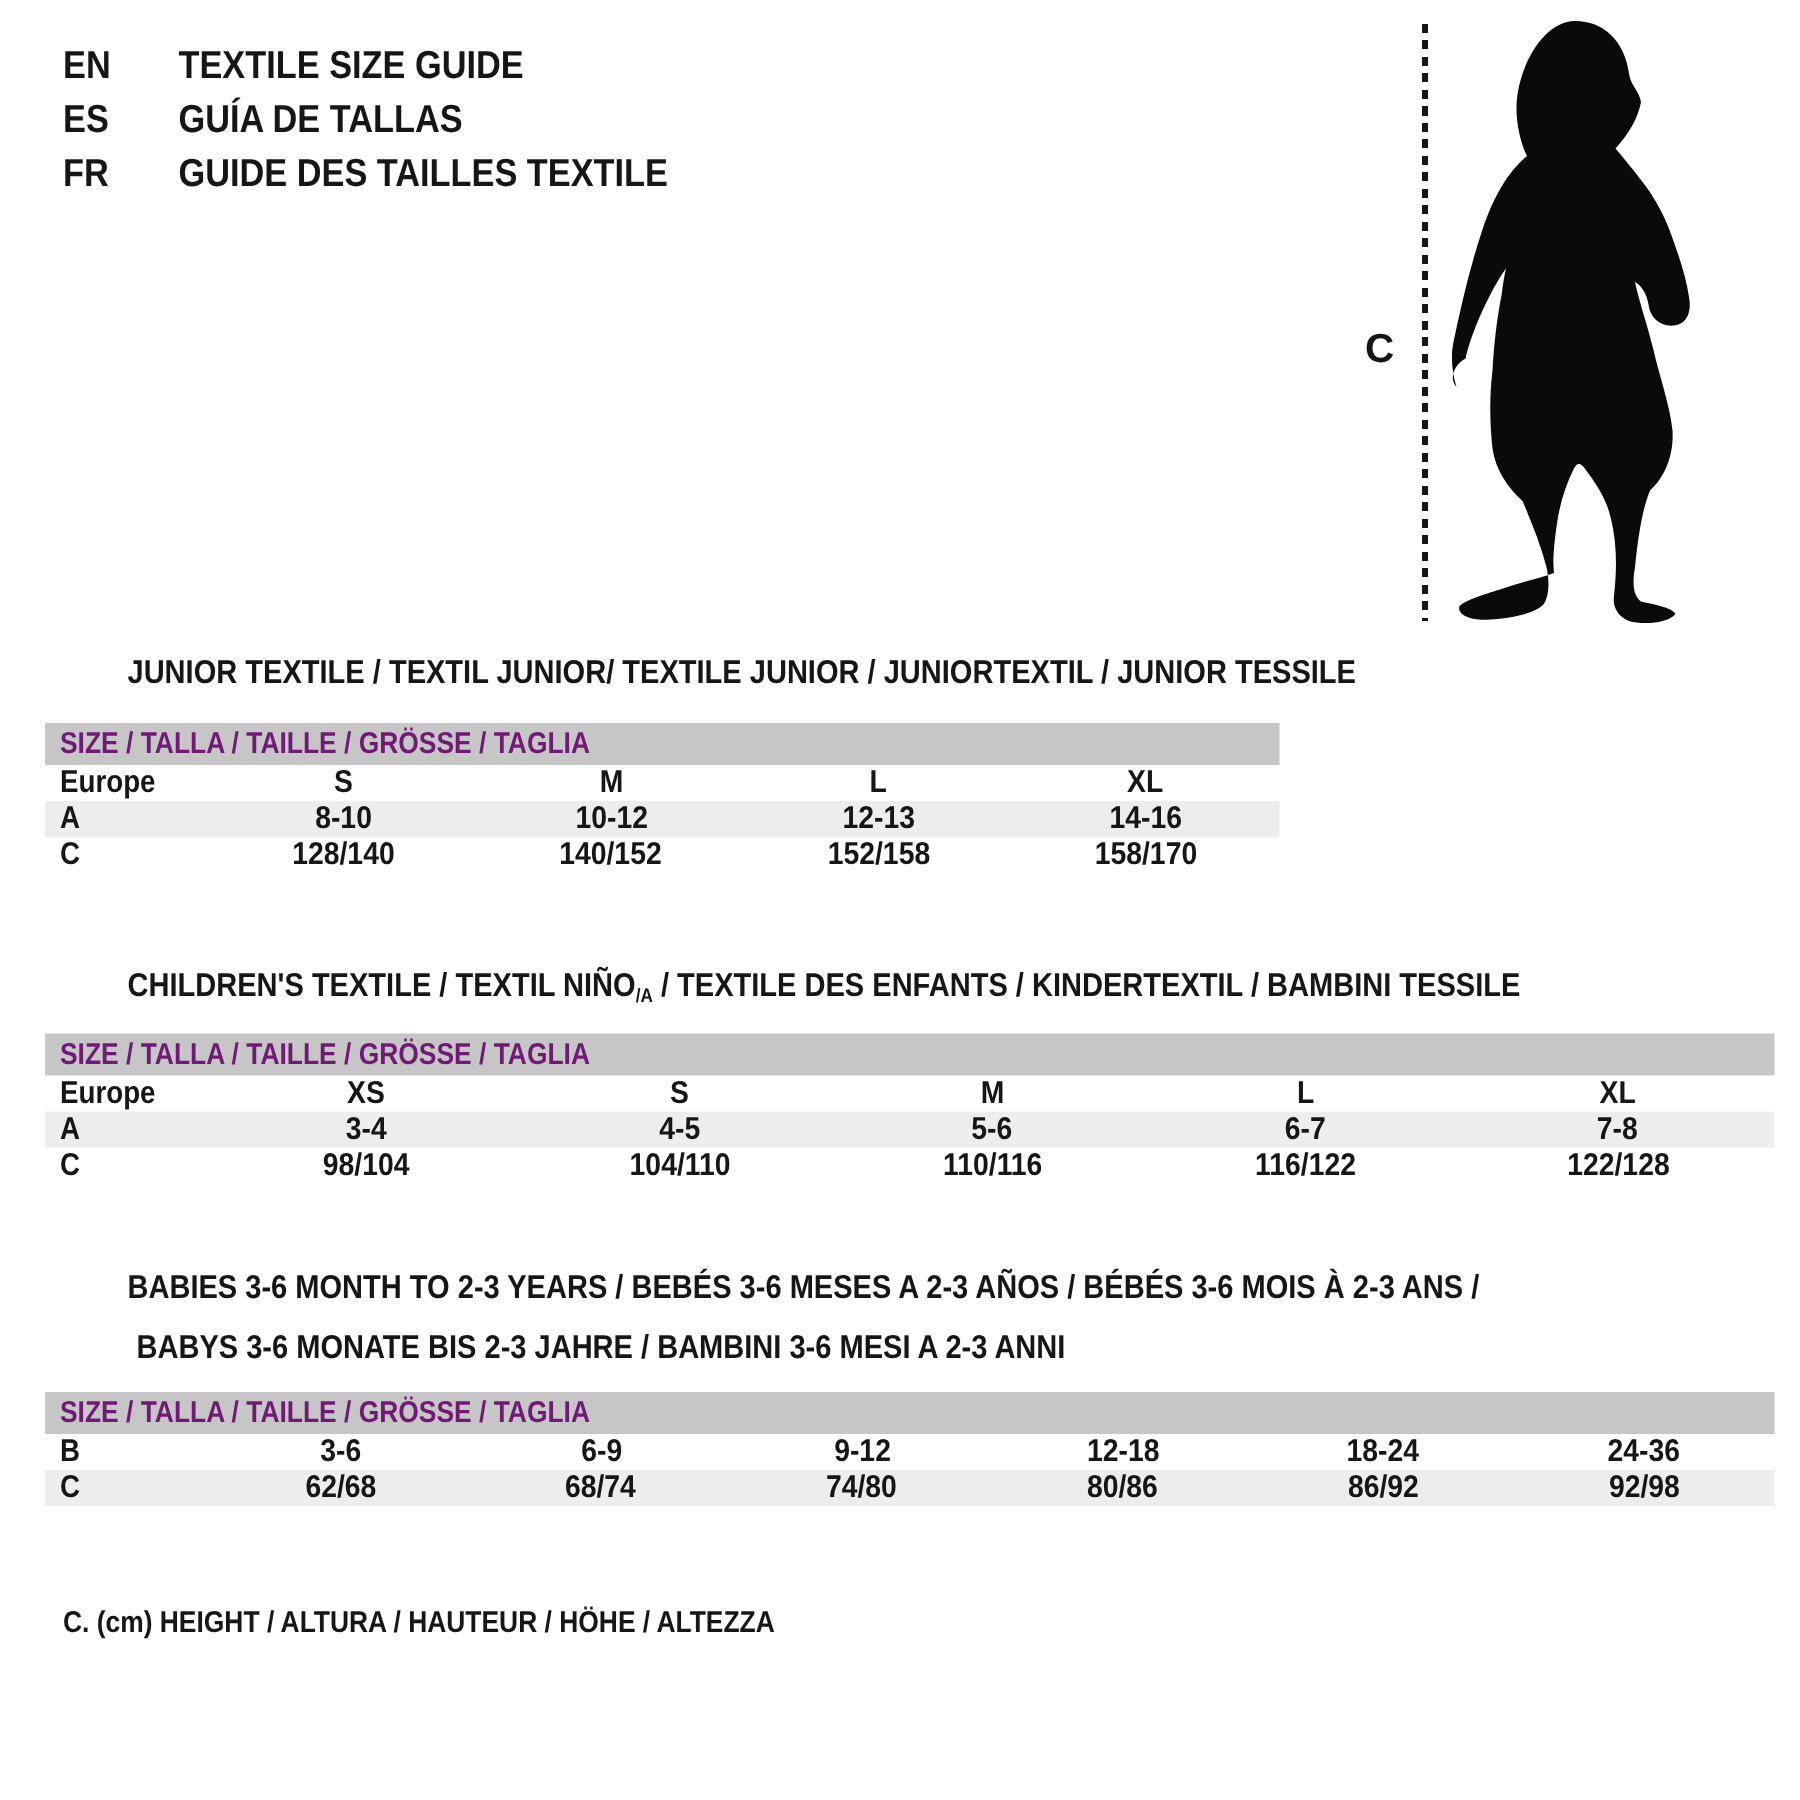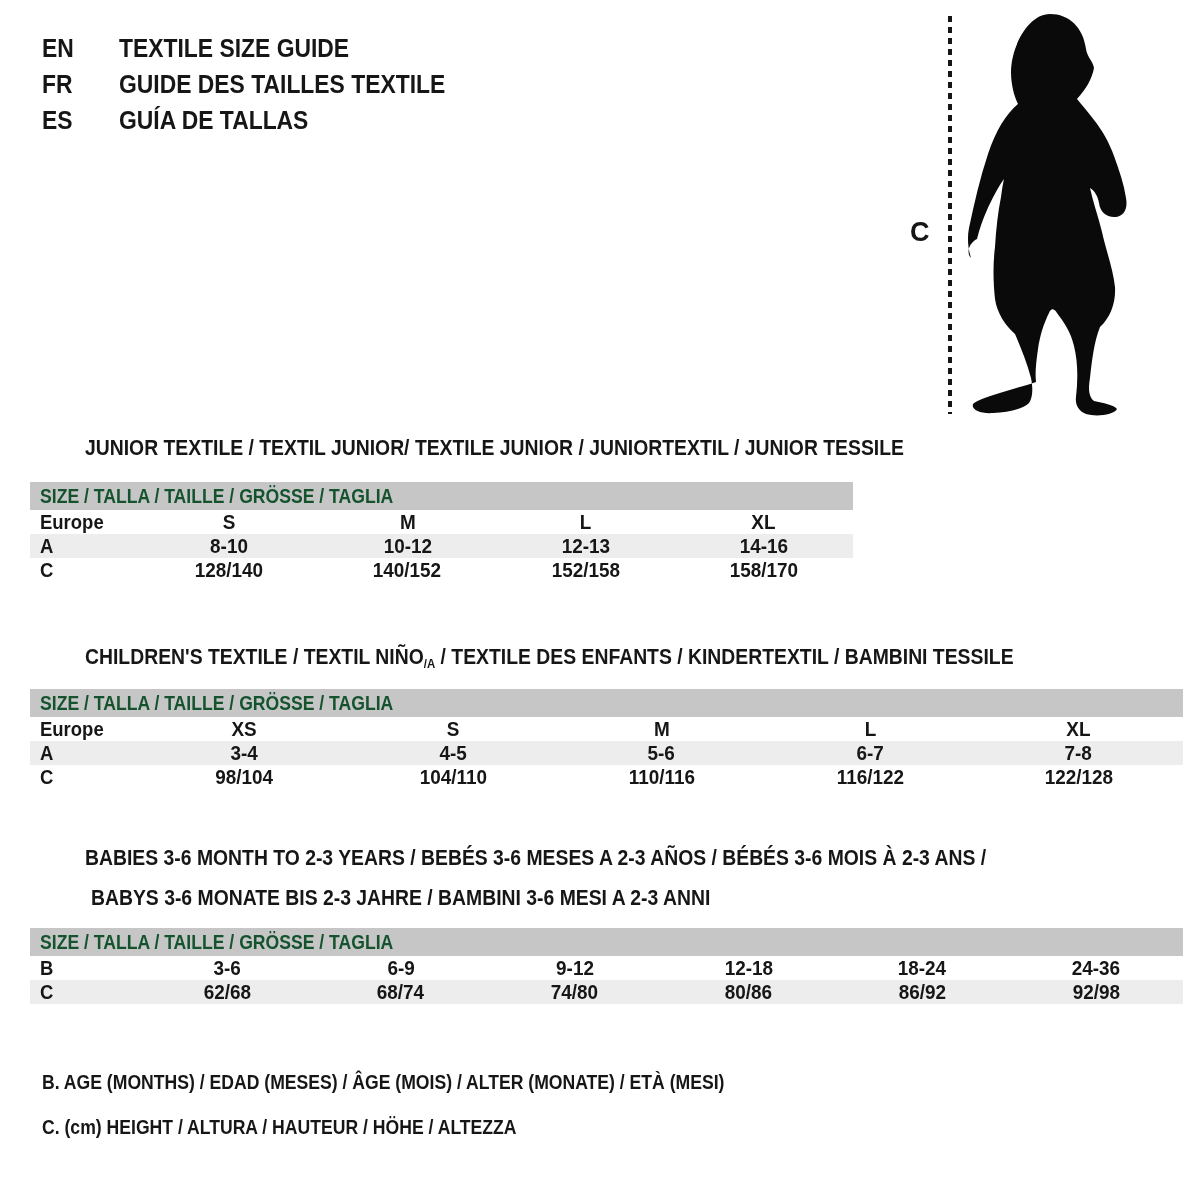--- a/index.html
+++ b/index.html
@@ -9,21 +9,21 @@
     font-family:"Liberation Sans","DejaVu Sans",sans-serif;
     font-weight:bold; color:#161616;
   }
   .abs { position:absolute; }
   
   .cond  { display:inline-block; transform:scaleX(0.88); transform-origin:0 50%; white-space:nowrap; }
   .condc { display:inline-block; transform:scaleX(0.90); transform-origin:50% 50%; white-space:nowrap; }
 
   
   #lang { left:42px; top:28px; }
-  .lang-row { display:flex; align-items:flex-end; height:36px; font-size:26px; }
+  .lang-row { display:flex; align-items:flex-start; height:36px; font-size:26px; }
   .lang-code { width:77px; }
 
   
   #measure-line { left:948px; top:16px; width:4px; height:398px;
     background-image:repeating-linear-gradient(to bottom,#161616 0px,#161616 6px,rgba(0,0,0,0) 6px,rgba(0,0,0,0) 11px); }
   #measure-label { left:910px; top:217px; font-size:27px; }
   #baby { left:966px; top:12px; }
 
   
   .sec-title { font-size:22px;margin-left:43px; }
@@ -32,45 +32,45 @@
   #babies-title-1 { left:42px; top:845px;text-decoration:underline; }
   #babies-title-2 { left:48px; top:885px; }
   .subx { font-size:13px; vertical-align:-4px; letter-spacing:0; }
 
   
   .sg-table { position:absolute; }
   #tbl-junior   { left:30px; top:482px; width:823px; }
   #tbl-children { left:30px; top:689px; width:1153px; }
   #tbl-babies   { left:30px; top:928px; width:1153px; }
   .bar { height:28px; background:#c6c6c6; display:flex; align-items:center;
-         padding-left:10px; font-size:20px; color:#14532d; }
+         padding-left:10px; font-size:20px; color:#701a75; }
   .trow { display:flex; align-items:flex-start; height:24px; font-size:21px; }
   .trow .lbl  { width:110px; padding-left:10px; }
   .trow .cell { flex:1; text-align:center; }
   .stripe { background:#ededed; }
 
   
   #legend { left:42px; top:1060px; }
   .legend-line { height:45px; display:flex; align-items:center; font-size:20px; }
 </style>
 </head>
 <body>
 
 <div id="lang" class="abs">
   <div class="lang-row">
     <span class="lang-code"><span class="cond">EN</span></span>
     <span class="cond">TEXTILE SIZE GUIDE</span>
   </div>
   <div class="lang-row">
+    <span class="lang-code"><span class="cond">ES</span></span>
+    <span class="cond">GUÍA DE TALLAS</span>
+  </div>
+  <div class="lang-row">
     <span class="lang-code"><span class="cond">FR</span></span>
     <span class="cond">GUIDE DES TAILLES TEXTILE</span>
-  </div>
-  <div class="lang-row">
-    <span class="lang-code"><span class="cond">ES</span></span>
-    <span class="cond">GUÍA DE TALLAS</span>
   </div>
 </div>
 
 <div id="measure-line" class="abs"></div>
 <div id="measure-label" class="abs">C</div>
 <svg id="baby" class="abs" width="166" height="404" viewBox="0 0 166 404" aria-hidden="true">
   <path fill="#0a0a0a" d="
     M 84 2
     C 103 2 117 15 120 37
     C 121 45 127 49 128 56
@@ -204,18 +204,15 @@
     <span class="cell"><span class="condc">68/74</span></span>
     <span class="cell"><span class="condc">74/80</span></span>
     <span class="cell"><span class="condc">80/86</span></span>
     <span class="cell"><span class="condc">86/92</span></span>
     <span class="cell"><span class="condc">92/98</span></span>
   </div>
 </div>
 
 <div id="legend" class="abs">
   <div class="legend-line">
-    <span class="cond">B. AGE (MONTHS) / EDAD (MESES) / ÂGE (MOIS) / ALTER (MONATE) / ETÀ (MESI)</span>
-  </div>
-  <div class="legend-line">
     <span class="cond">C. (cm) HEIGHT / ALTURA / HAUTEUR / HÖHE / ALTEZZA</span>
   </div>
 </div>
 
 </body></html>

